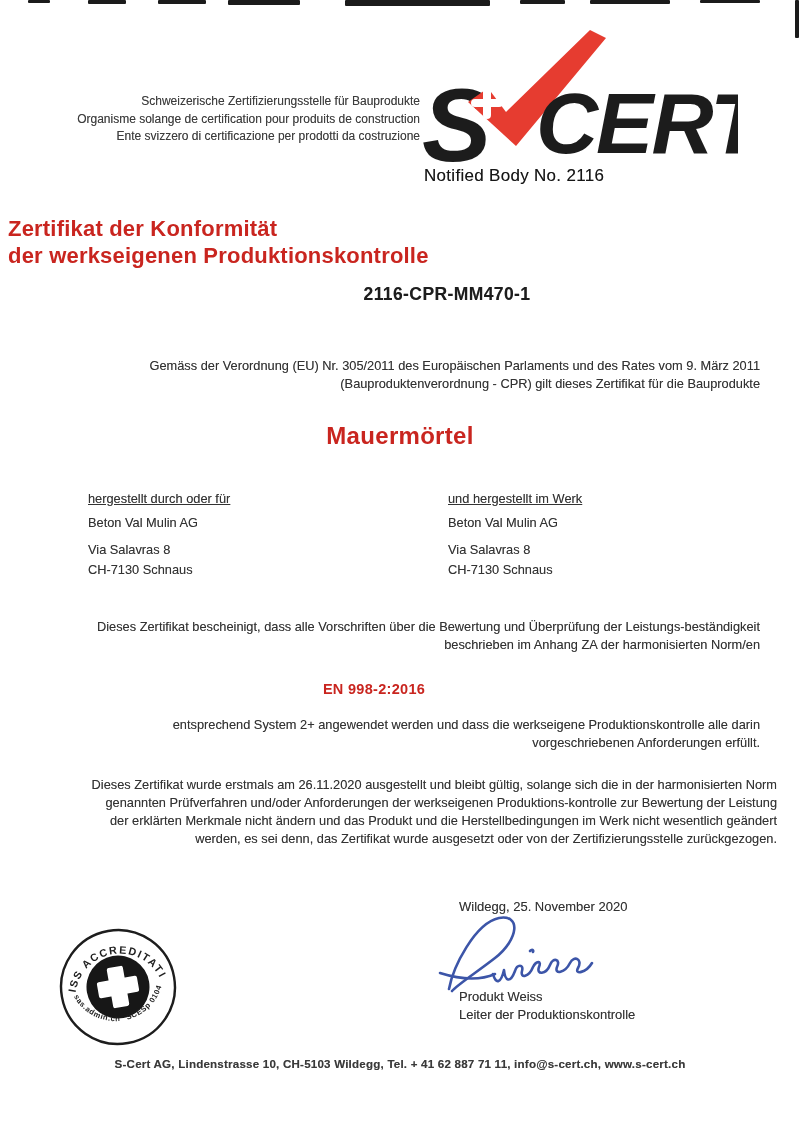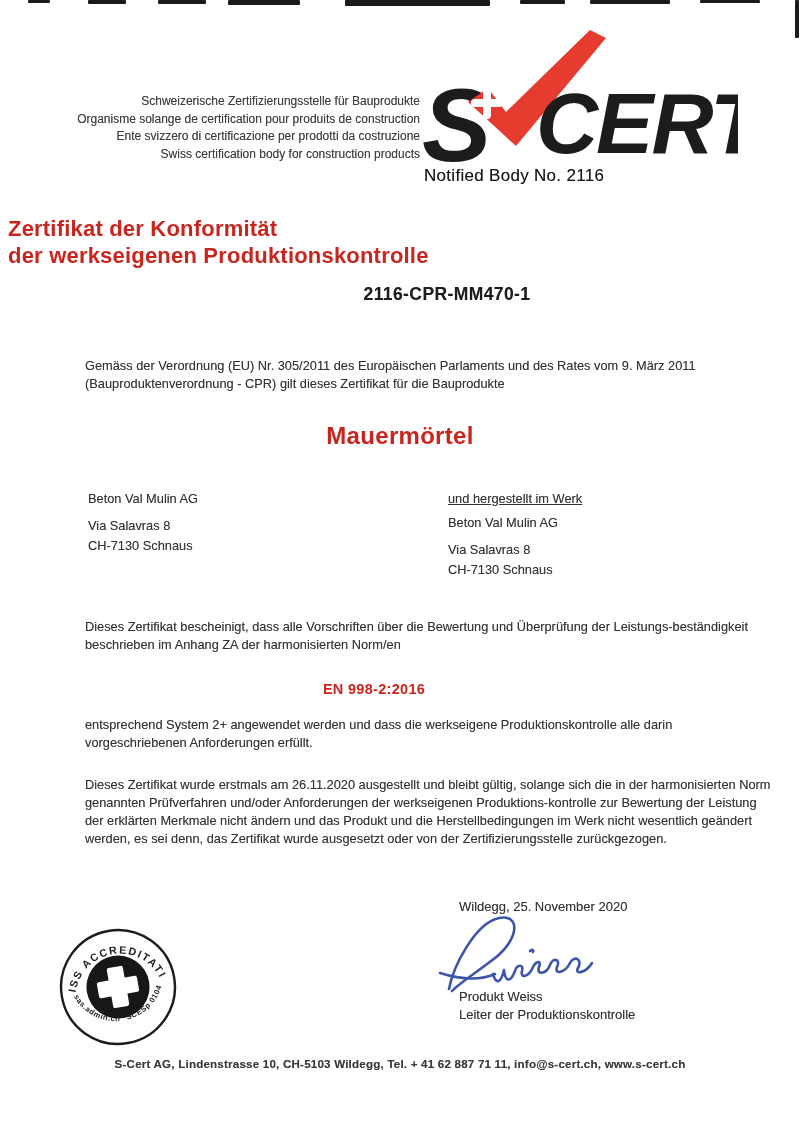--- a/index.html
+++ b/index.html
@@ -38,20 +38,21 @@
   .cert-number {
     left:0; top:284px; width:800px; text-align:center;
     font-size:17.5px; font-weight:700; color:#1d1d1d; letter-spacing:.4px;
     text-shadow:0 0 .6px rgba(40,40,40,.5);
     margin-left:47px;
   }
   .para {
     left:85px; width:675px;
     font-size:12.8px; line-height:18px; color:#333;
     text-shadow:0 0 .6px rgba(70,70,70,.5);
+    text-align:right;
   }
   .product-name {
     left:0; top:422px; width:800px; text-align:center;
     font-size:24px; font-weight:700; letter-spacing:.3px;
   }
   .addr { top:489px; width:300px; font-size:12.8px; color:#333;
           text-shadow:0 0 .6px rgba(70,70,70,.5); }
   .addr .hd { text-decoration:underline; margin-bottom:4px; }
   .addr .nm { margin-bottom:7px; }
   .addr div { line-height:20px; }
@@ -84,21 +85,20 @@
 <div class="scan-mark" style="left:345px;top:0;width:145px;height:6px"></div>
 <div class="scan-mark" style="left:520px;top:0;width:45px;height:4px"></div>
 <div class="scan-mark" style="left:590px;top:0;width:80px;height:4px"></div>
 <div class="scan-mark" style="left:700px;top:0;width:60px;height:3px"></div>
 <div class="scan-mark" style="left:795px;top:0;width:4px;height:38px"></div>
 
 <div class="abs org-block">
   <div>Schweizerische Zertifizierungsstelle für Bauprodukte</div>
   <div>Organisme solange de certification pour produits de construction</div>
   <div>Ente svizzero di certificazione per prodotti da costruzione</div>
-  <div>Swiss certification body for construction products</div>
 </div>
 
 <svg class="abs logo-svg" viewBox="0 0 318 140" aria-hidden="true">
   <text x="2" y="133" font-size="104" class="logo-letter">S</text>
   <path d="M48,74 L68,60 L86,84 L170,2 L186,10 L96,118 Z" fill="#e63c30"></path>
   <g>
     <line x1="67" y1="63" x2="67" y2="87" stroke="#ffffff" stroke-width="8" stroke-linecap="round"></line>
     <line x1="55" y1="75" x2="79" y2="75" stroke="#ffffff" stroke-width="8" stroke-linecap="round"></line>
   </g>
   <text x="116" y="125" font-size="86" class="logo-letter" letter-spacing="-2">CERT</text>
@@ -109,20 +109,21 @@
   <div>Zertifikat der Konformität</div>
   <div>der werkseigenen Produktionskontrolle</div>
 </div>
 <div class="abs cert-number">2116-CPR-MM470-1</div>
 
 <div class="abs para" style="top:357px">Gemäss der Verordnung (EU) Nr. 305/2011 des Europäischen Parlaments und des Rates vom 9. März 2011 (Bauproduktenverordnung - CPR) gilt dieses Zertifikat für die Bauprodukte</div>
 
 <div class="abs product-name" style="color:#c9251f">Mauermörtel</div>
 
 <div class="abs addr" style="left:88px">
+  <div class="hd">hergestellt durch oder für</div>
   <div class="nm">Beton Val Mulin AG</div>
   <div>Via Salavras 8</div>
   <div>CH-7130 Schnaus</div>
 </div>
 <div class="abs addr" style="left:448px">
   <div class="hd">und hergestellt im Werk</div>
   <div class="nm">Beton Val Mulin AG</div>
   <div>Via Salavras 8</div>
   <div>CH-7130 Schnaus</div>
 </div>

